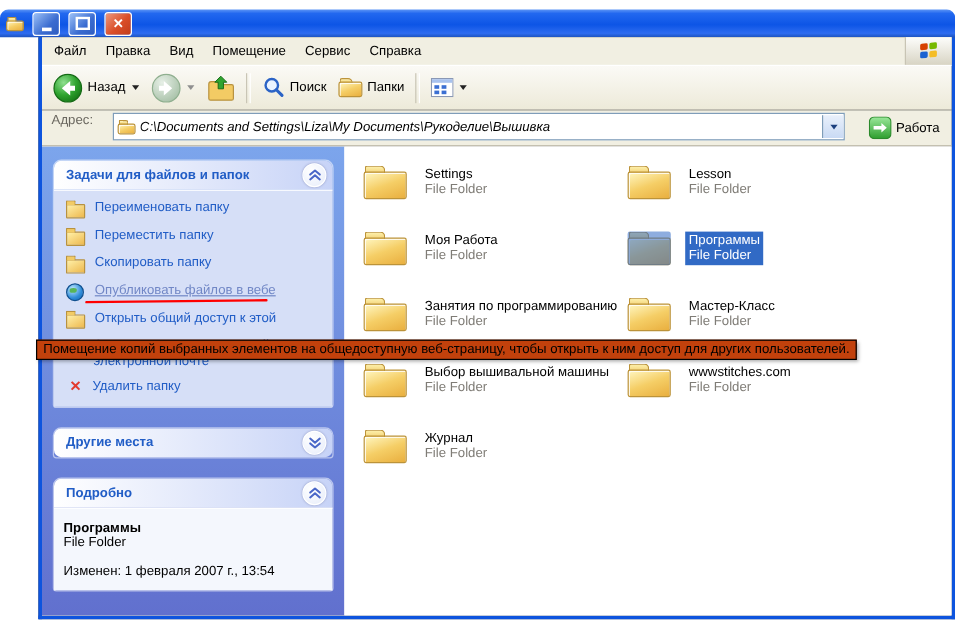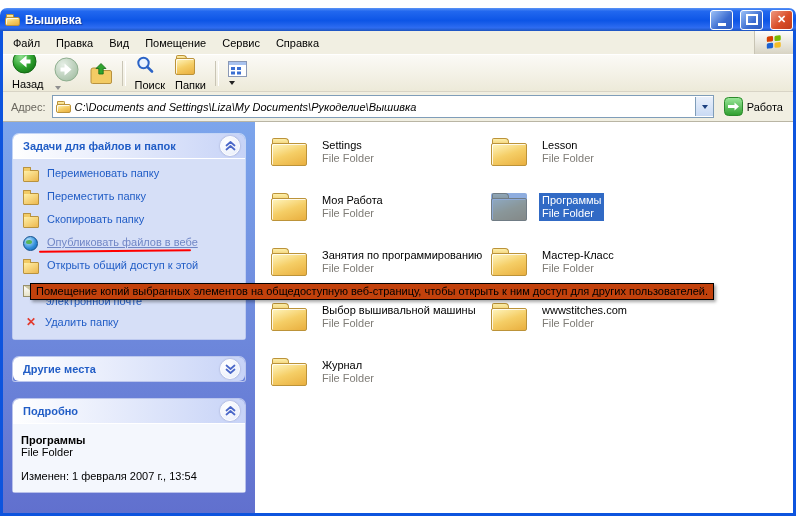--- a/index.html
+++ b/index.html
@@ -10,34 +10,34 @@
   .window{position:absolute;left:0;top:8px;width:796px;height:505px;}
   .titlebar{height:23px;border-radius:7px 7px 0 0;display:flex;align-items:center;gap:5px;padding:0 3px 0 5px;
     background:linear-gradient(180deg,#5A93F5 0%,#2268EF 14%,#0D55E6 55%,#2E6CF0 86%,#1D53BE 100%);}
   .title-text{color:#fff;font-weight:bold;font-size:12px;text-shadow:1px 1px 1px #10379B;flex:1;white-space:nowrap;}
   .cap-btn{width:21px;height:18px;border-radius:3px;border:1px solid #fff;margin-left:2px;display:flex;align-items:center;justify-content:center;cursor:pointer;}
   .cap-min,.cap-max{background:linear-gradient(135deg,#9CC1F7,#3A6BD0 60%,#2F5DC0);}
   .cap-close{background:linear-gradient(135deg,#ED9980,#DA4E28 55%,#C13C1B);color:#fff;font-size:11px;font-weight:bold;}
   .glyph-min{width:8px;height:3px;background:#fff;margin-top:9px;}
   .glyph-max{width:8px;height:7px;border:2px solid #fff;}
 
-  .win-body{height:482px;border:3px solid #0D54DE;border-top:none;display:flex;flex-direction:column;background:#404040;}
+  .win-body{height:482px;border:3px solid #0D54DE;border-top:none;display:flex;flex-direction:column;background:#404040;margin-left:32px;}
 
   .menubar{height:23px;display:flex;align-items:center;padding-left:2px;background:#F1EFE2;border-bottom:1px solid #fff;position:relative;flex:0 0 auto;}
   .menu-item{font-size:11px;padding:3px 8px;color:#000;cursor:pointer;}
   .logo-box{position:absolute;right:0;top:0;bottom:0;width:38px;background:linear-gradient(#FDFDFB,#D8D4C4);border-left:1px solid #C8C4B4;display:flex;align-items:center;justify-content:center;}
 
   .toolbar{height:36px;display:flex;align-items:center;padding:0 4px;border-bottom:1px solid #D8D4C6;background:linear-gradient(#FBFAF6,#EDEAD9);flex:0 0 auto;}
-  .tbtn{display:flex;gap:4px;padding:3px 5px;font-size:11px;color:#000;border-radius:3px;cursor:pointer;white-space:nowrap;flex-direction:column;}
+  .tbtn{display:flex;align-items:center;gap:4px;padding:3px 5px;font-size:11px;color:#000;border-radius:3px;cursor:pointer;white-space:nowrap;}
   .tbtn.disabled{cursor:default;}
   .drop{width:0;height:0;border-left:3px solid transparent;border-right:3px solid transparent;border-top:4px solid #222;margin-left:1px;}
   .drop.gray{border-top-color:#8F8F8F;}
   .separator{width:2px;height:25px;border-left:1px solid #C9C5B5;border-right:1px solid #fff;margin:0 4px;}
 
-  .addressbar{height:25px;display:flex;align-items:center;gap:6px;padding:2px 6px 2px 8px;background:#F1EFE2;border-bottom:1px solid #B9B5A4;font-size:11px;flex:0 0 auto;}
+  .addressbar{height:25px;display:flex;gap:16px;padding:2px 6px 2px 8px;background:#F1EFE2;border-bottom:1px solid #B9B5A4;font-size:11px;flex:0 0 auto;}
   .addr-label{color:#6A675F;}
   .combo{flex:1;height:21px;background:#fff;border:1px solid #7F9DB9;display:flex;align-items:center;gap:4px;padding-left:3px;font-style:italic;}
   .combo-text{font-size:11px;color:#000;flex:1;white-space:nowrap;overflow:hidden;}
   .combo-drop{width:17px;height:19px;background:linear-gradient(#E9F0FB,#C9DAF4);border-left:1px solid #7F9DB9;display:flex;align-items:center;justify-content:center;cursor:pointer;}
   .combo-drop .drop{border-top-color:#1B3F7E;}
   .go-btn{display:flex;align-items:center;gap:4px;padding:0 4px;cursor:pointer;color:#000;}
 
   
   .content{flex:1;display:flex;overflow:hidden;background:#fff;}
   .sidebar{width:232px;flex:0 0 232px;background:linear-gradient(180deg,#7CA5EC,#6170CE);padding:12px 10px;overflow:hidden;}
@@ -111,21 +111,20 @@
 </svg>
 
 <div class="screen">
   <div class="window">
 
     <div class="titlebar">
       <span class="folder-icon xs">
           <span class="tab"></span>
           <span class="fbody"></span>
         </span>
-      <span class="title-text">Вышивка</span>
       <span class="cap-btn cap-min">
           <span class="glyph-min"></span>
         </span>
       <span class="cap-btn cap-max">
           <span class="glyph-max"></span>
         </span>
       <span class="cap-btn cap-close">✕</span>
     </div>
 
     <div class="win-body">

